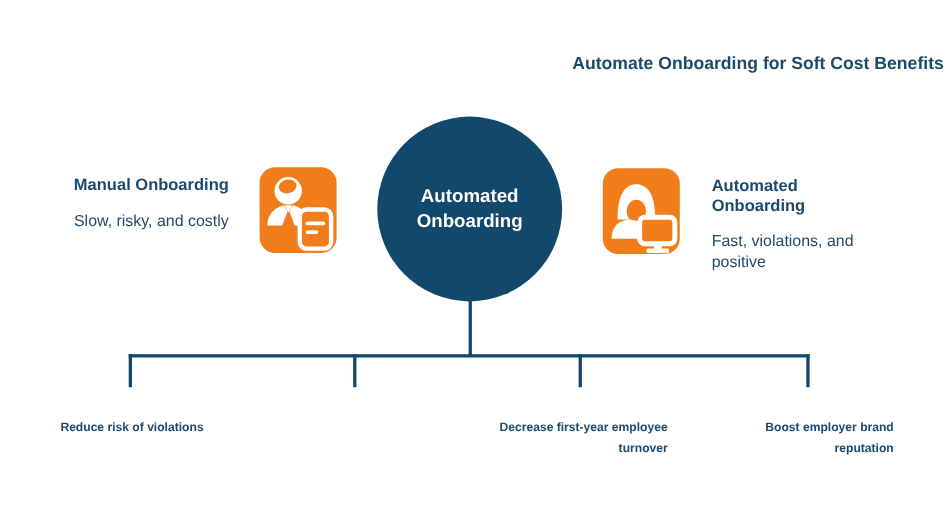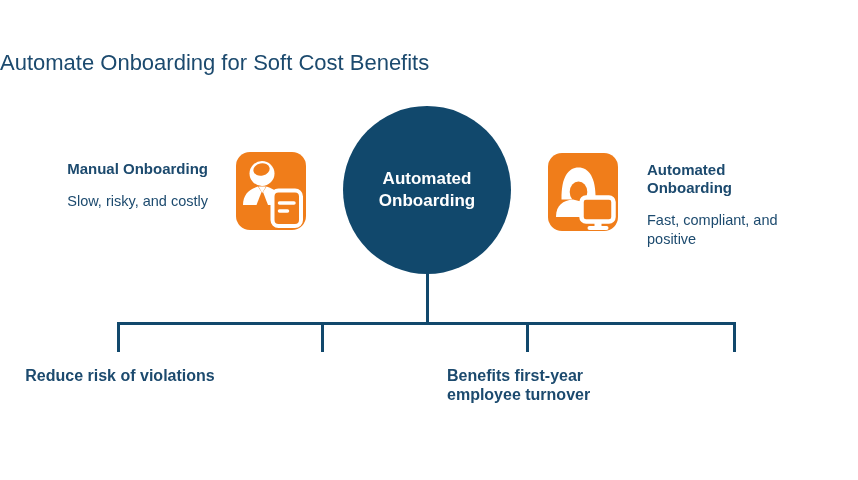--- a/index.html
+++ b/index.html
@@ -8,23 +8,23 @@
     width: 858px;
     height: 480px;
     background: #ffffff;
     font-family: "Liberation Sans", sans-serif;
     overflow: hidden;
   }
   .title {
     position: absolute;
     top: 50px; left: 0;
     width: 100%;
-    text-align: left;
-    font-size: 22px;
-    font-weight: normal;
+    text-align: right;
+    font-size: 16px;
+    font-weight: bold;
     color: var(--text, #1c4a6e);
     margin: 0;
   }
   
   .side-block { position: absolute; }
   .side-left { top: 160px; right: 650px; width: 210px; text-align: right; }
   .side-right { top: 161px; left: 647px; width: 160px; text-align: left; }
   .side-heading {
     font-size: 15px; font-weight: bold;
     color: var(--text, #1c4a6e);
@@ -73,24 +73,24 @@
   .conn-stem  { left: 426px; top: 272px; width: 3px; height: 52px; }
   .conn-hline { left: 117px; top: 322px; width: 619px; height: 3px; }
   .conn-tick  { top: 322px; width: 3px; height: 30px; }
   .tick-0 { left: 117px; }
   .tick-1 { left: 321px; }
   .tick-2 { left: 526px; }
   .tick-3 { left: 733px; }
   
   .benefit {
     position: absolute;
-    top: 366px;
+    top: 380px;
     transform: translateX(-50%);
-    text-align: left;
-    font-size: 16px;
+    text-align: right;
+    font-size: 11px;
     font-weight: bold;
     color: var(--text, #1c4a6e);
     line-height: 19px;
   }
   .b0 { left: 120px; white-space: nowrap; }
   .b1 { left: 322px; width: 190px; }
   .b2 { left: 527px; width: 160px; }
   .b3 { left: 730px; width: 165px; }
   
   .logo {
@@ -149,27 +149,28 @@
       <ellipse class="fill-orange" cx="30.5" cy="38" rx="8.8" ry="10.5"></ellipse>
       <path class="fill-white" d="M8 63 C8 51 15 46.5 25 45.5 L35 48 L35 63 Z"></path>
       <rect class="mon-rect" x="33.5" y="43.5" width="32" height="24" rx="4.5"></rect>
       <rect class="fill-white" x="46.5" y="67" width="7" height="6"></rect>
       <rect class="fill-white" x="39.5" y="72" width="21" height="4" rx="2"></rect>
     </svg>
   </div>
 
   <div class="side-block side-right">
     <div class="side-heading">Automated Onboarding</div>
-    <div class="side-sub">Fast, compliant, and positive</div>
+    <div class="side-sub">Fast, violations, and positive</div>
   </div>
 
   <div class="conn conn-stem"></div>
   <div class="conn conn-hline"></div>
   <div class="conn conn-tick tick-0"></div>
   <div class="conn conn-tick tick-1"></div>
   <div class="conn conn-tick tick-2"></div>
   <div class="conn conn-tick tick-3"></div>
 
   <div class="benefit b0">Reduce risk of violations</div>
-  <div class="benefit b2">Benefits first-year employee turnover</div>
+  <div class="benefit b2">Decrease first-year employee turnover</div>
+  <div class="benefit b3">Boost employer brand reputation</div>
 
 
 </div>
 
 </body></html>

